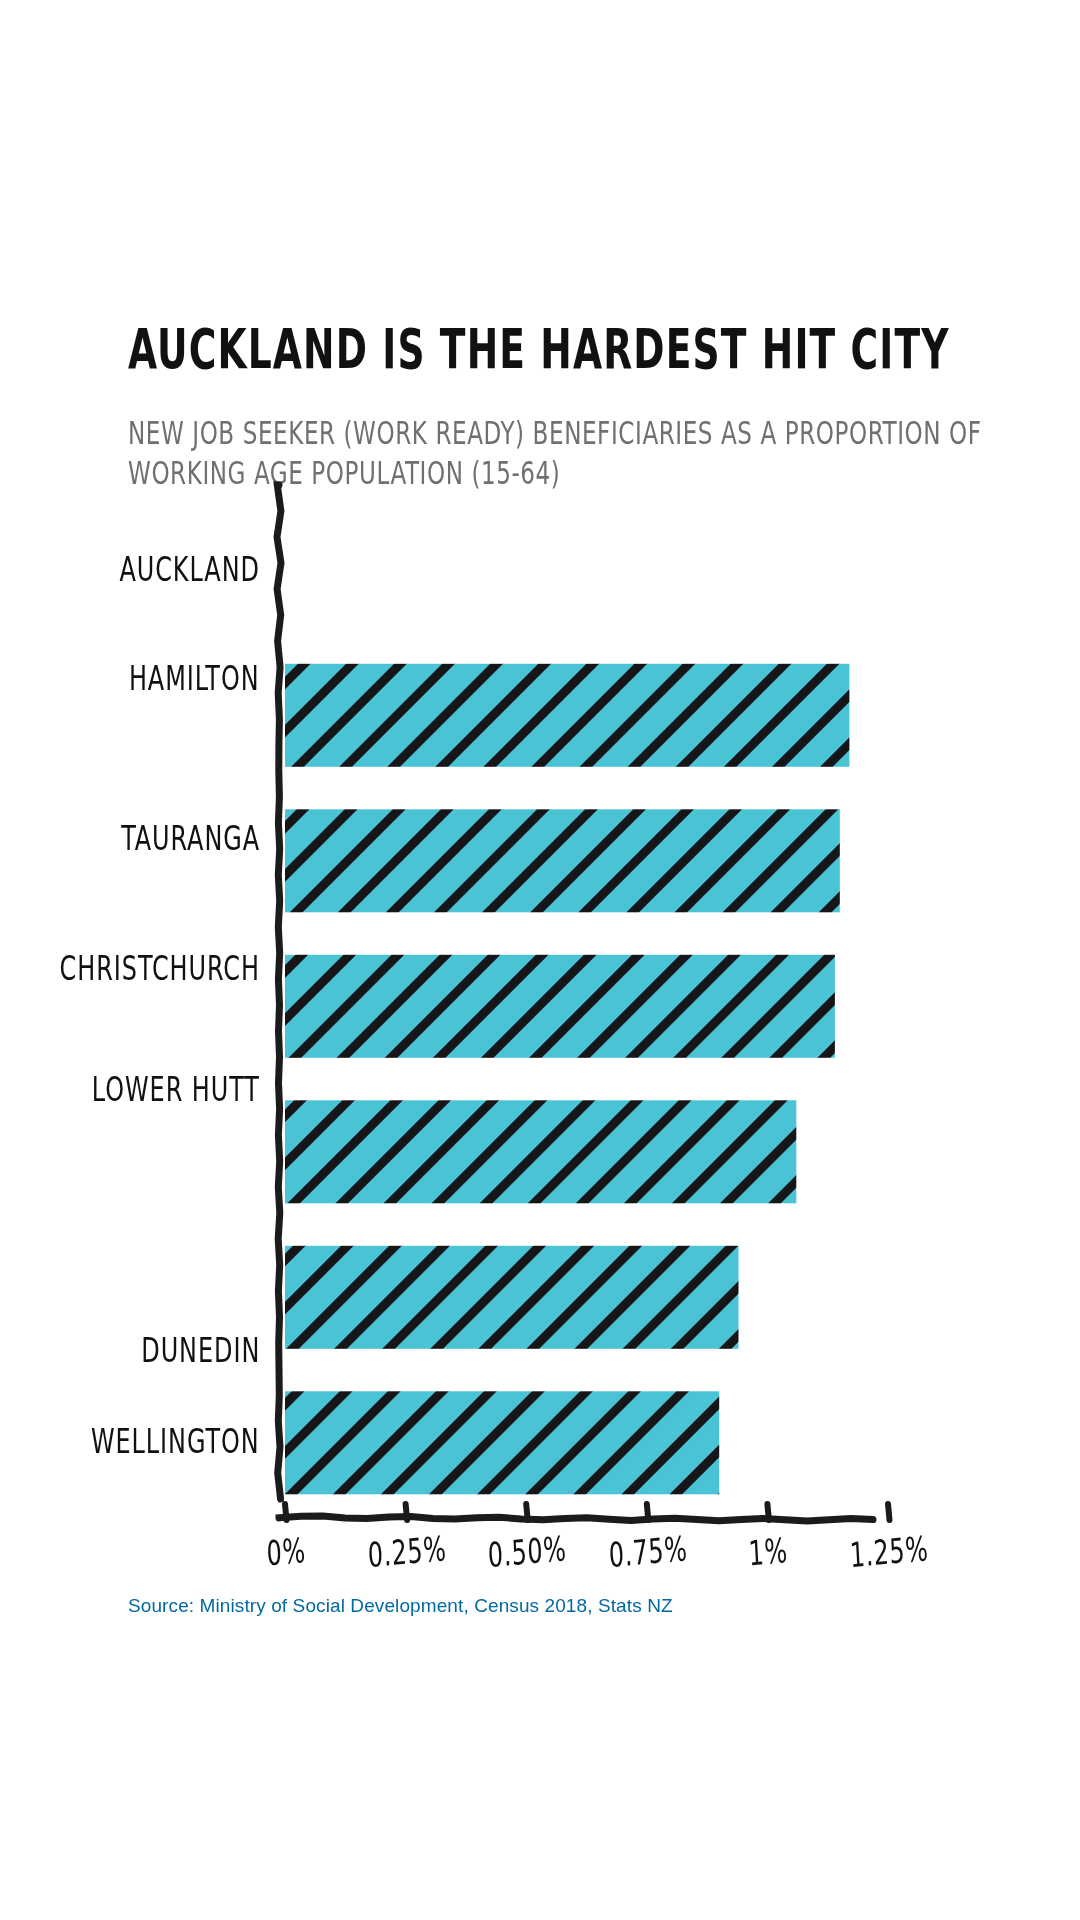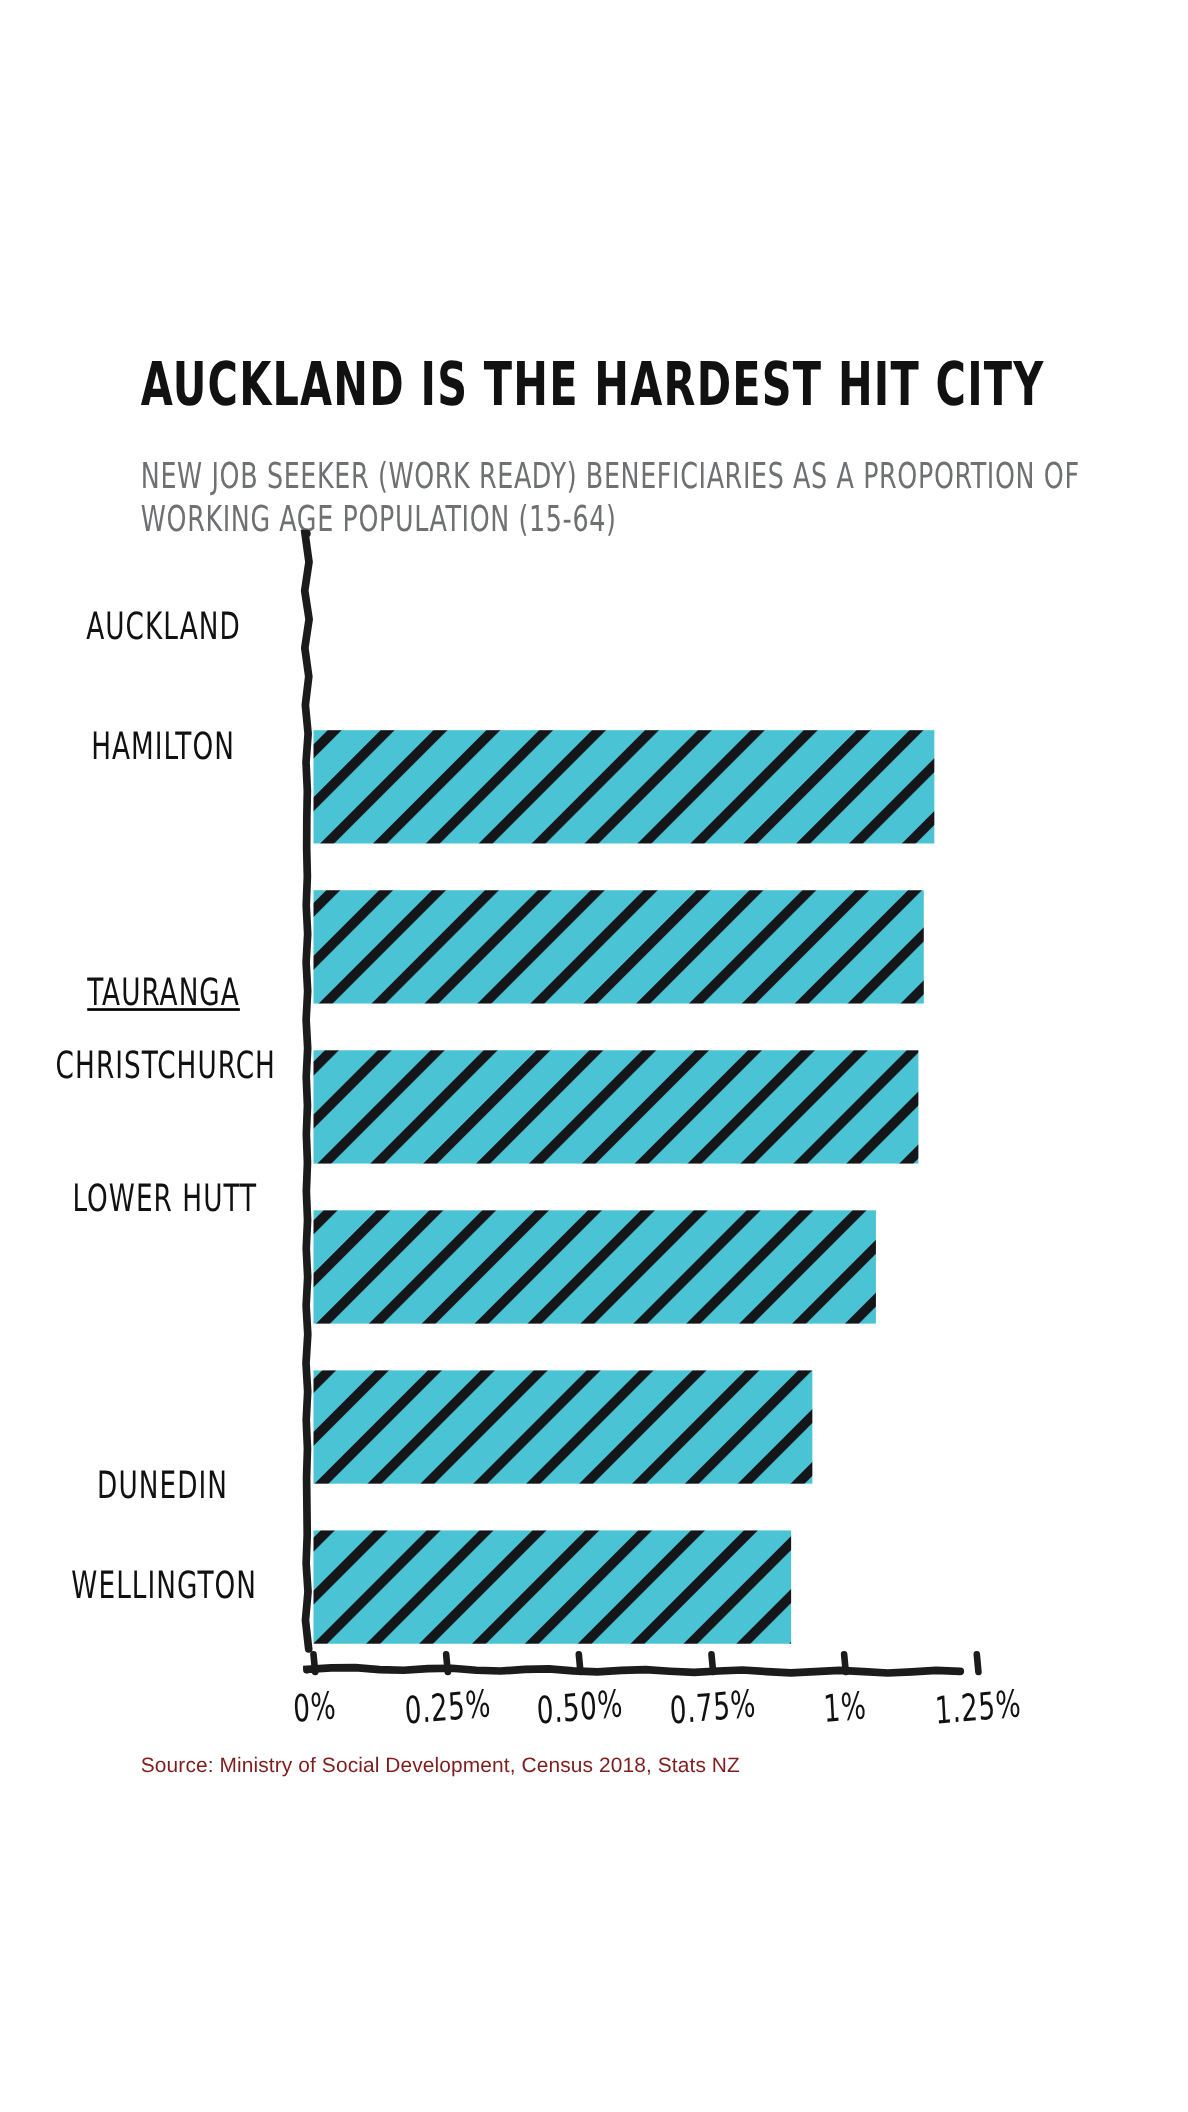--- a/index.html
+++ b/index.html
@@ -82,42 +82,42 @@
     transform-origin: right center;
     white-space: nowrap;
   }
   .cat-label-wrap {
     position: absolute;
     width: 230px;
     left: 30px;
     height: 34px;
     display: flex;
     align-items: center;
-    justify-content: center;
+    justify-content: flex-end;
   }
 
   .tick-label {
     position: absolute;
     font-family: "DejaVu Sans Condensed", "Liberation Sans Narrow", "Liberation Sans", sans-serif;
     font-size: 28px;
     font-weight: 500;
     letter-spacing: 0.5px;
     color: #111111;
     transform: scaleY(1.22) scaleX(0.95) rotate(-4deg);
     transform-origin: center top;
     white-space: nowrap;
   }
 
   .source-note {
     position: absolute;
     left: 128px;
     top: 1595px;
     font-family: "Liberation Sans", sans-serif;
     font-size: 19px;
-    color: #7f1d1d;
+    color: #0369a1;
     letter-spacing: 0.1px;
     white-space: nowrap;
   }
 </style>
 </head>
 <body>
 
 <div id="figure">
 
   <div class="title-block">
@@ -162,21 +162,21 @@
       </g>
   </svg>
 
   <div id="cat-labels">
       <div class="cat-label-wrap" style="top: 552.75px;">
         <span class="cat-label" style="position: static;">AUCKLAND</span>
       </div>
       <div class="cat-label-wrap" style="top: 661px;">
         <span class="cat-label" style="position: static;">HAMILTON</span>
       </div>
-      <div class="cat-label-wrap" style="top: 885px; text-decoration: underline;">
+      <div class="cat-label-wrap" style="top: 821px;">
         <span class="cat-label" style="position: static;">TAURANGA</span>
       </div>
       <div class="cat-label-wrap" style="top: 951px;">
         <span class="cat-label" style="position: static;">CHRISTCHURCH</span>
       </div>
       <div class="cat-label-wrap" style="top: 1072px;">
         <span class="cat-label" style="position: static;">LOWER HUTT</span>
       </div>
       <div class="cat-label-wrap" style="top: 1333px;">
         <span class="cat-label" style="position: static;">DUNEDIN</span>

